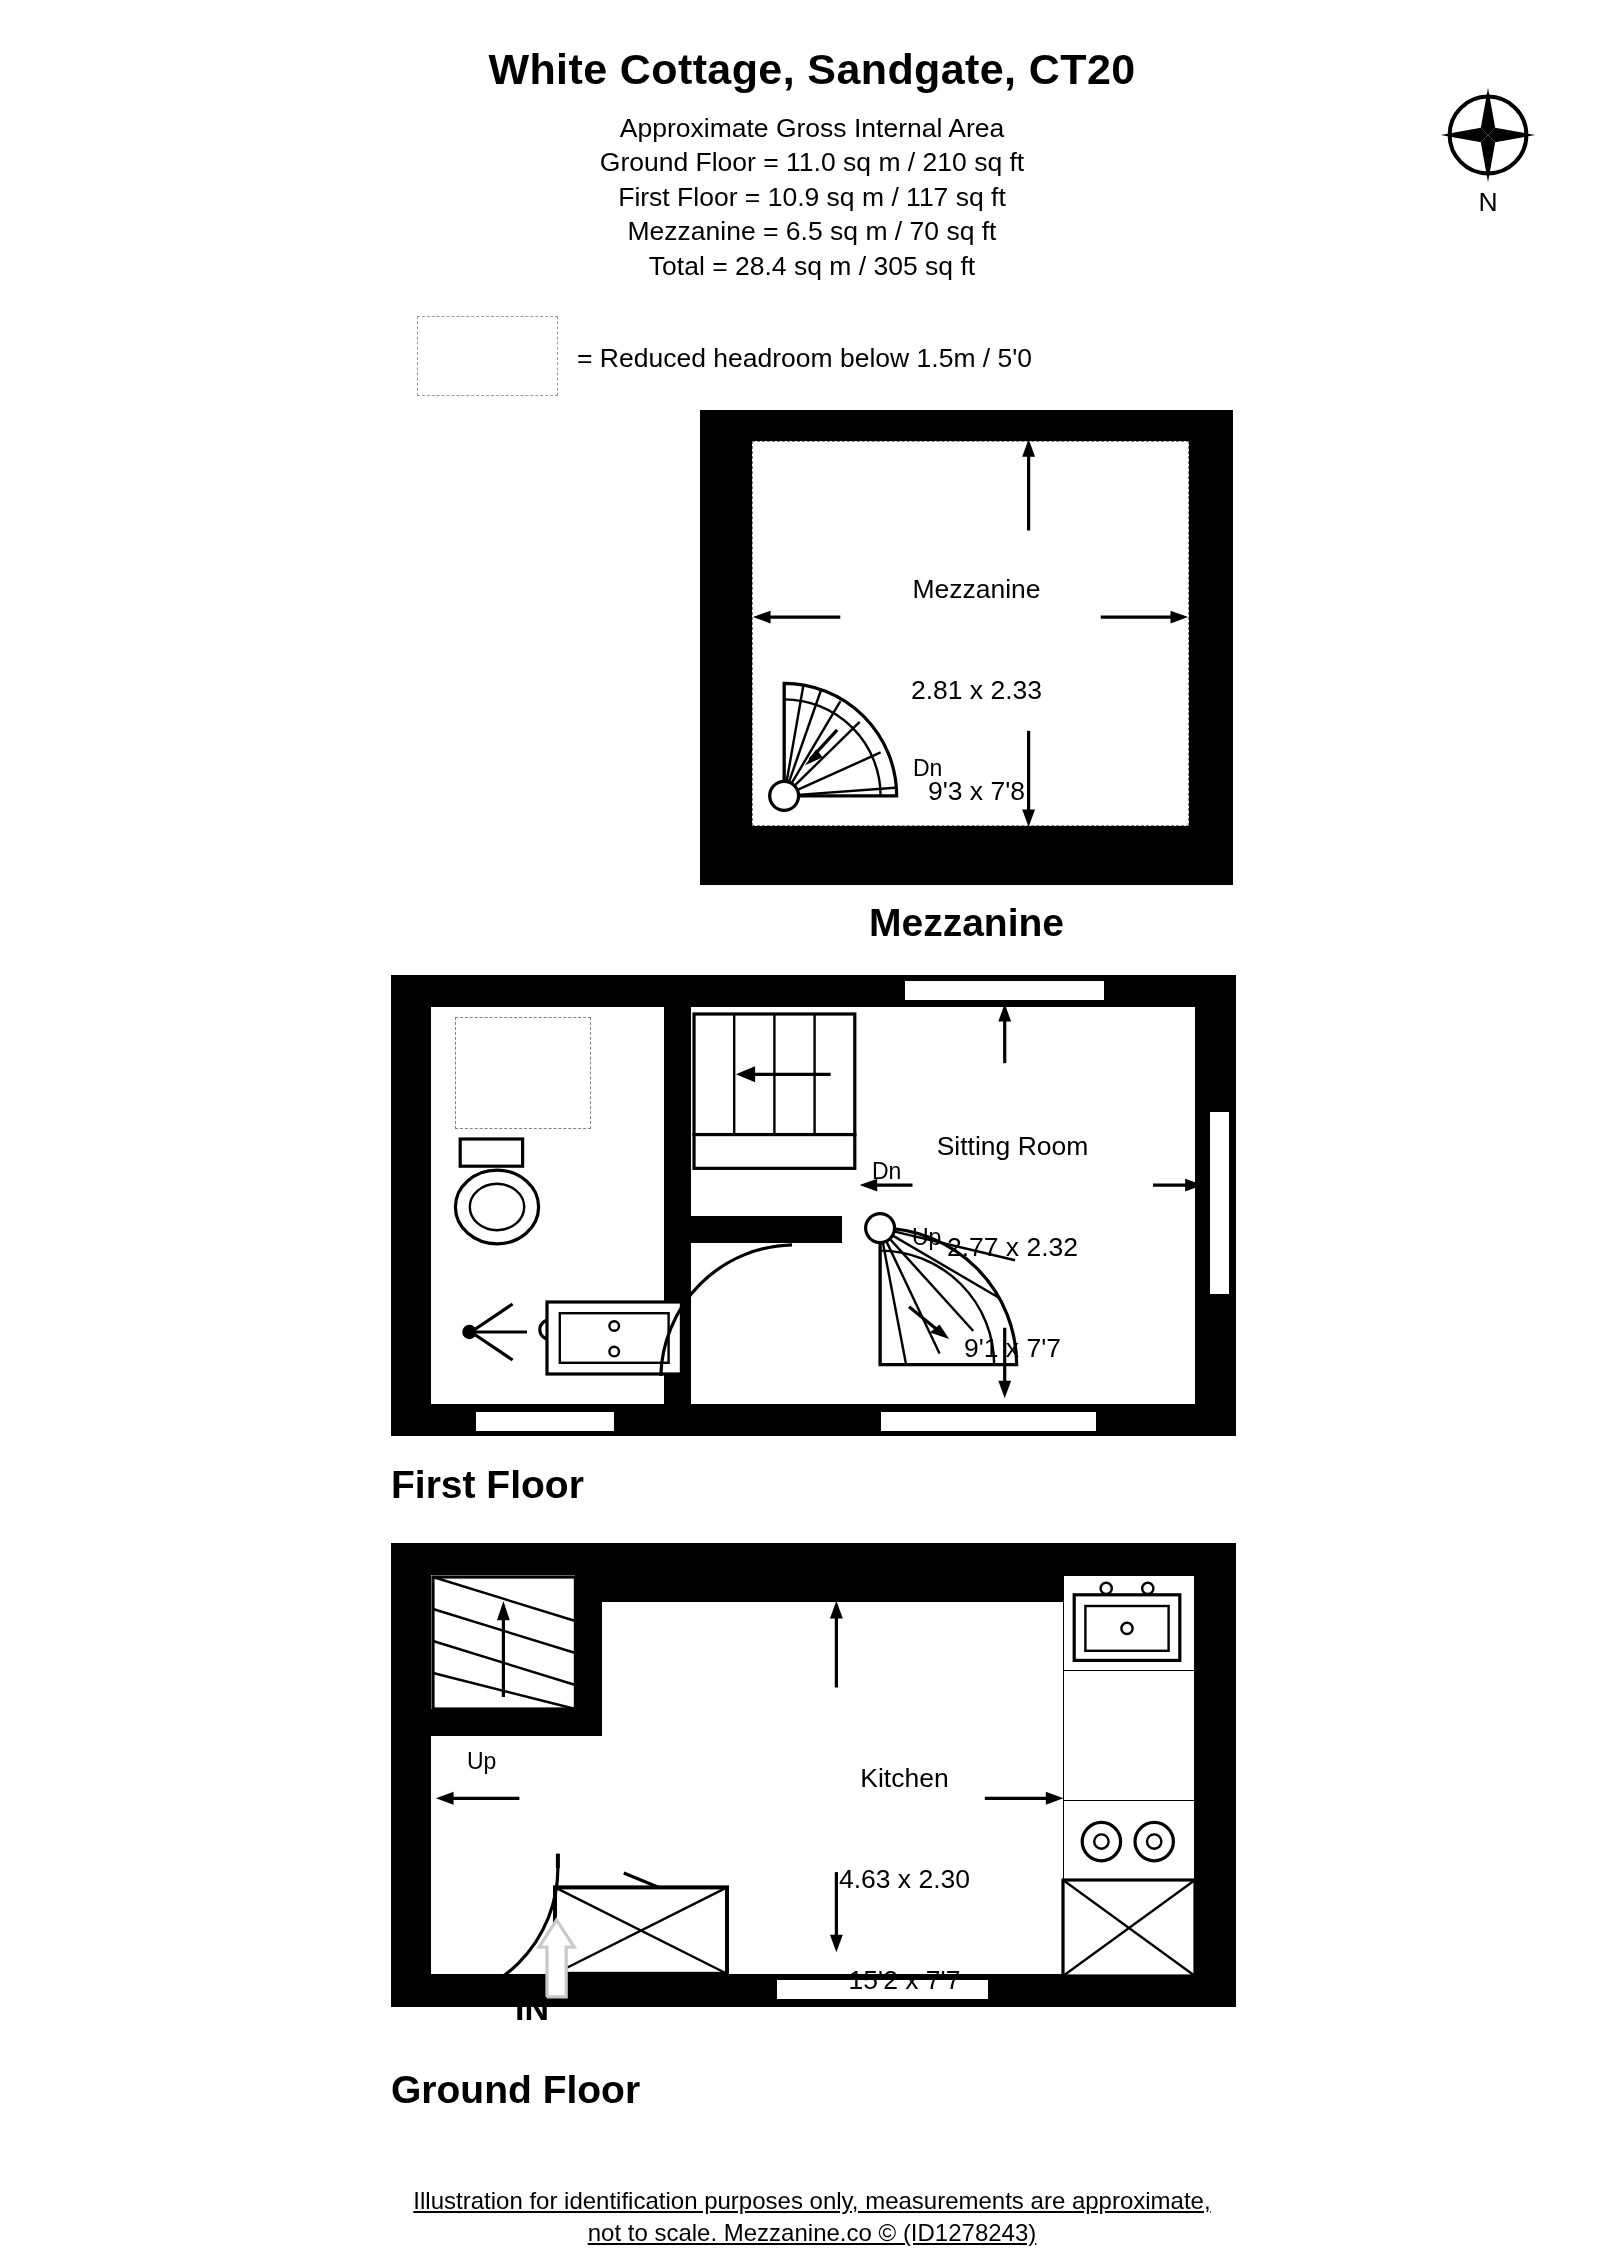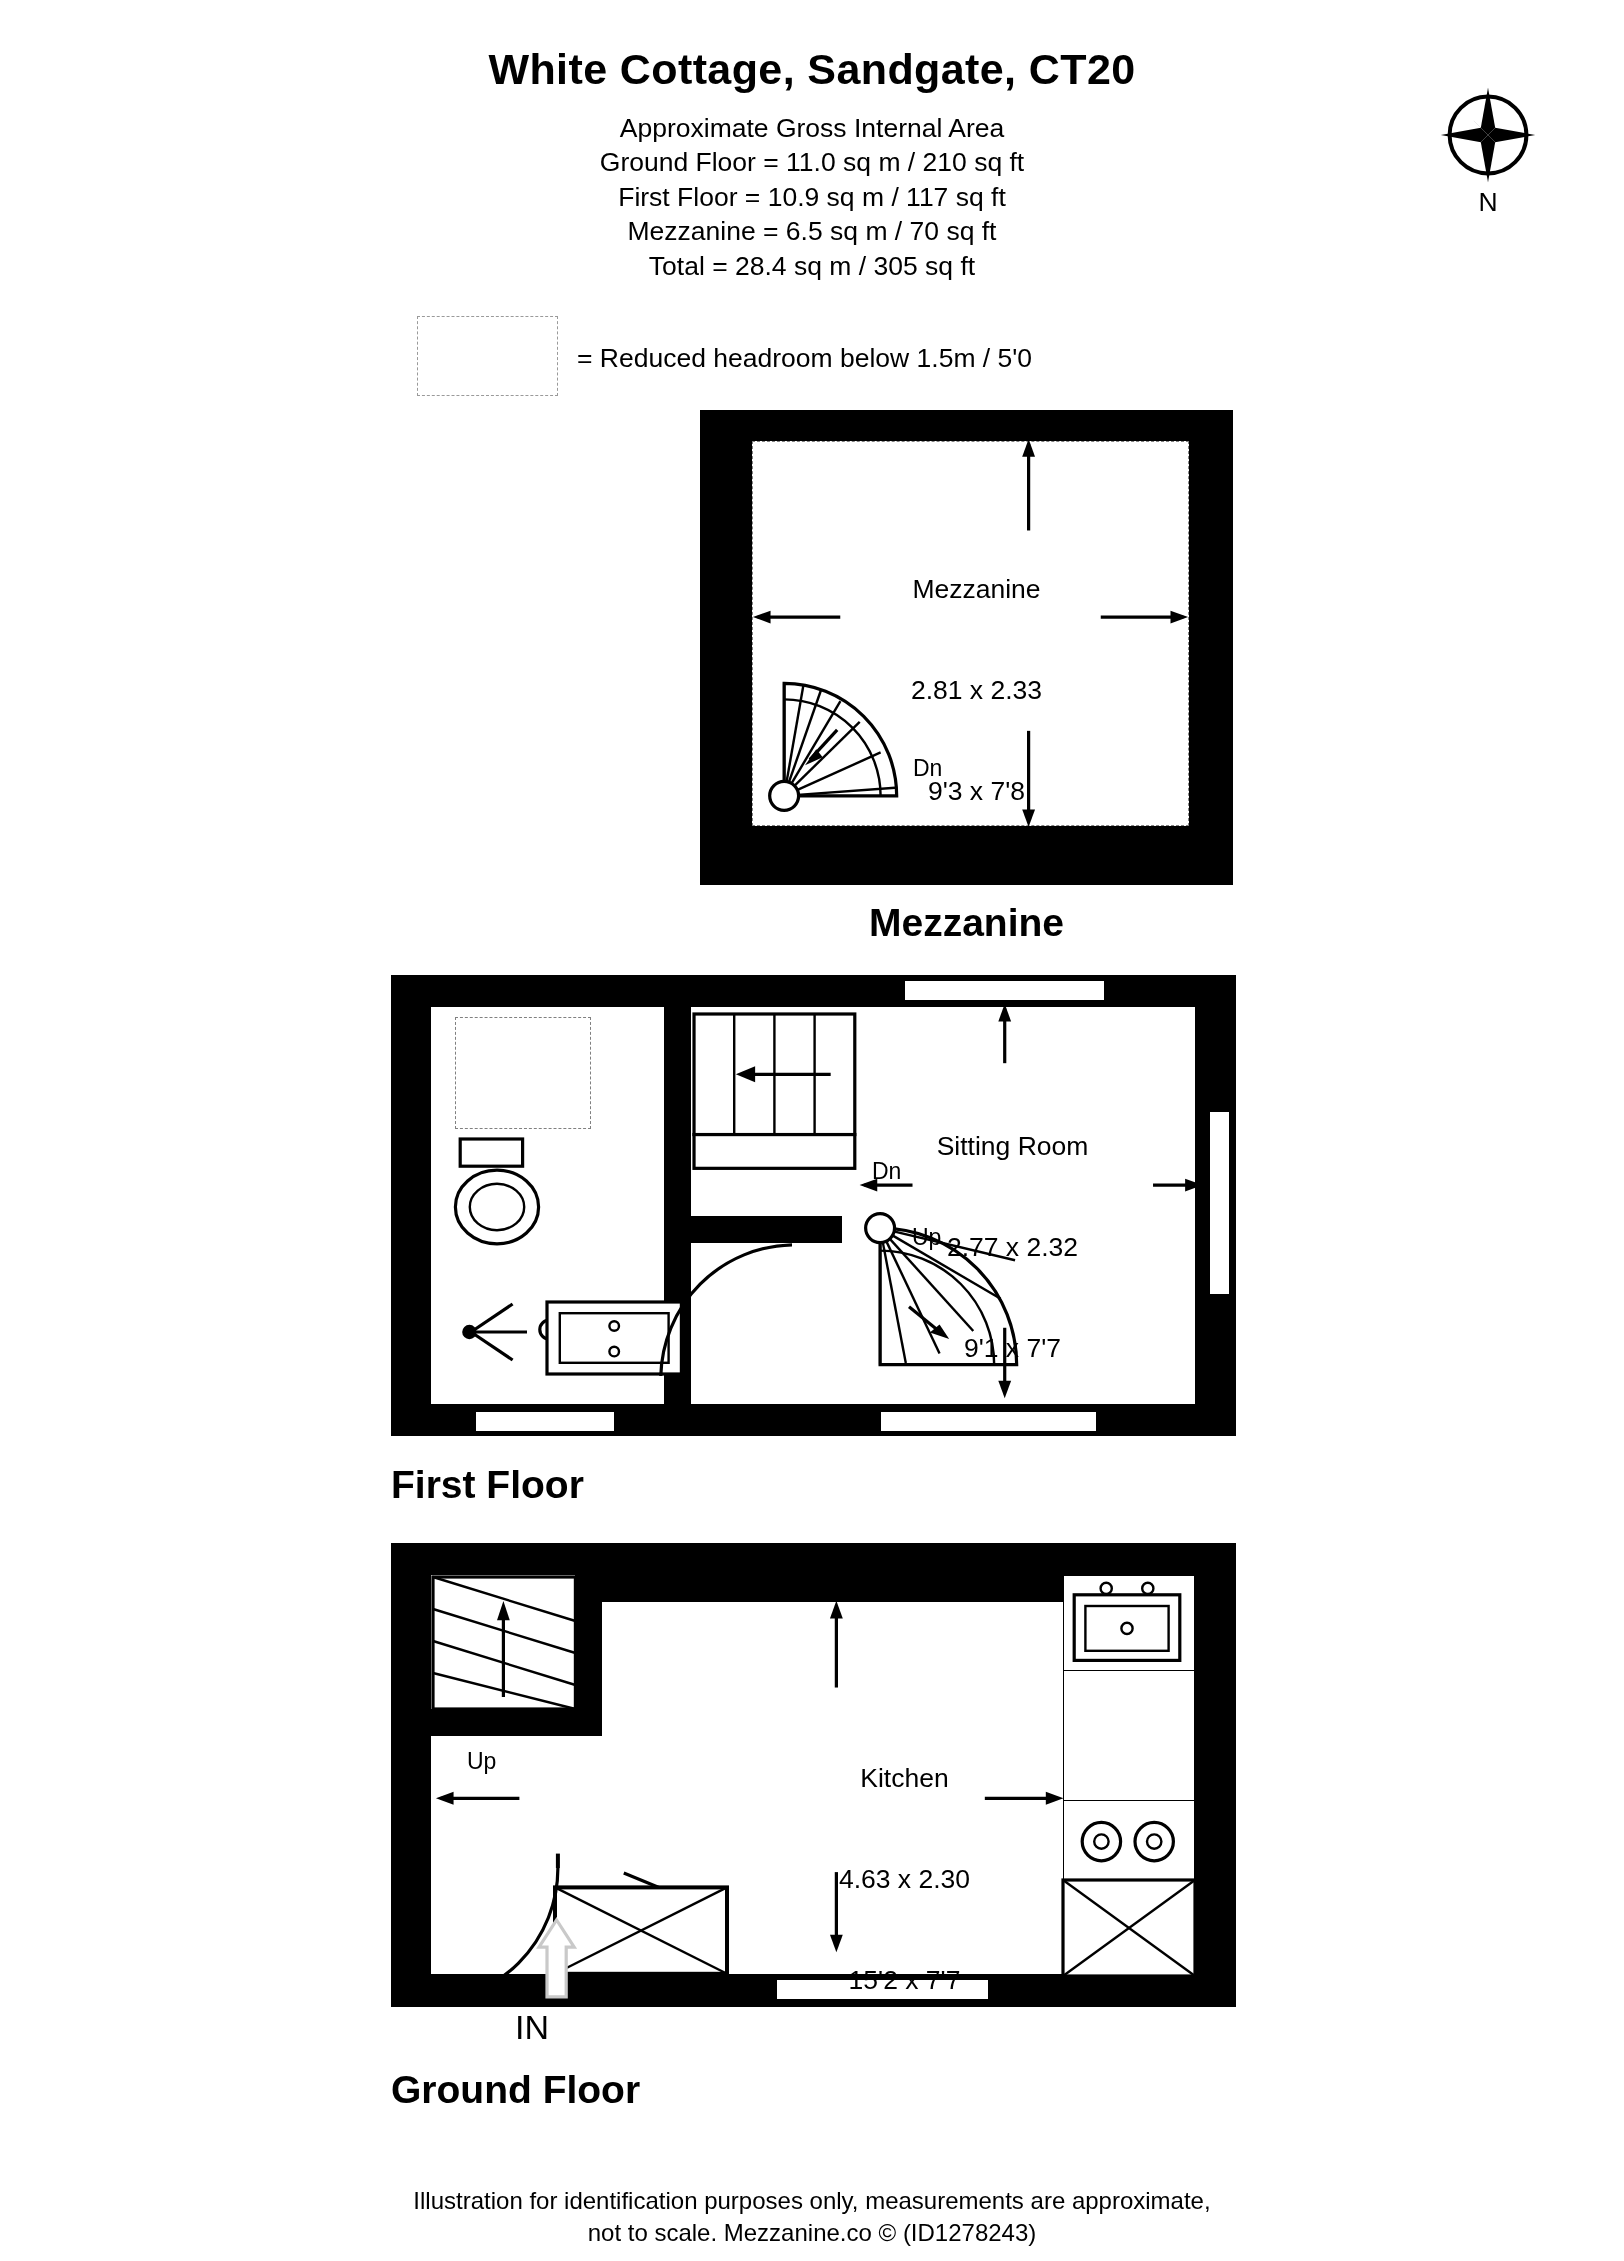--- a/index.html
+++ b/index.html
@@ -128,20 +128,21 @@
 
   
   #footer {
     position: absolute;
     top: 2158px;
     left: 0;
     width: 1624px;
     text-align: center;
     font-size: 24px;
     line-height: 1.35;
+    text-decoration: underline;
   }
   #footer div { white-space: pre; }
   svg { display: block; overflow: visible; }
 </style>
 </head>
 <body>
 
 <div class="sheet">
 
   <div id="title">White Cottage, Sandgate, CT20</div>
@@ -404,21 +405,21 @@
       <line x1="555" y1="410" x2="555" y2="500" stroke="#000" stroke-width="4"></line>
       <polygon points="555,510 547,488 563,488" fill="#000"></polygon>
     </svg>
 
     <div class="small" style="left:76px; top:205px;">Up</div>
     <div class="label" style="left:337px; top:152px; width:353px;">
       <div>Kitchen</div>
       <div>4.63 x 2.30</div>
       <div>15'2 x 7'7</div>
     </div>
-    <div class="small" style="left:124px; top:465px; font-size:34px; font-weight:normal;">IN</div>
+    <div class="small" style="left:124px; top:446px; font-size:34px; font-weight:bold;">IN</div>
   </div>
 
   <div class="floor-name" style="left:391px; top:2041px;">Ground Floor</div>
 
   <div id="footer">
     <div>Illustration for identification purposes only, measurements are approximate,</div>
     <div>not to scale. Mezzanine.co © (ID1278243)</div>
   </div>
 
 </div>

